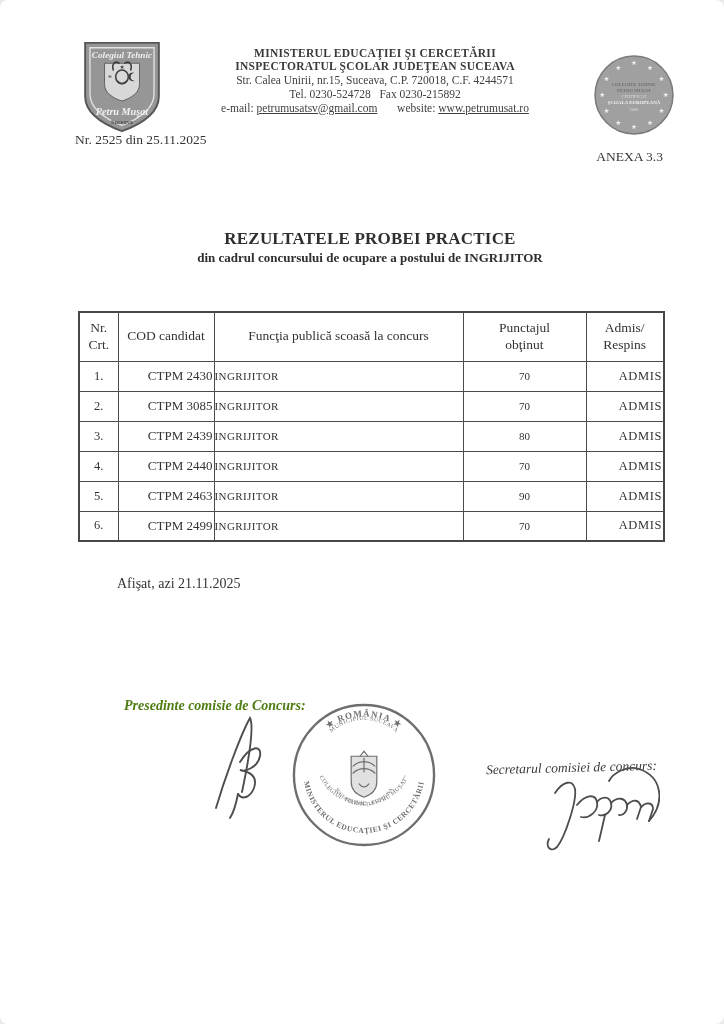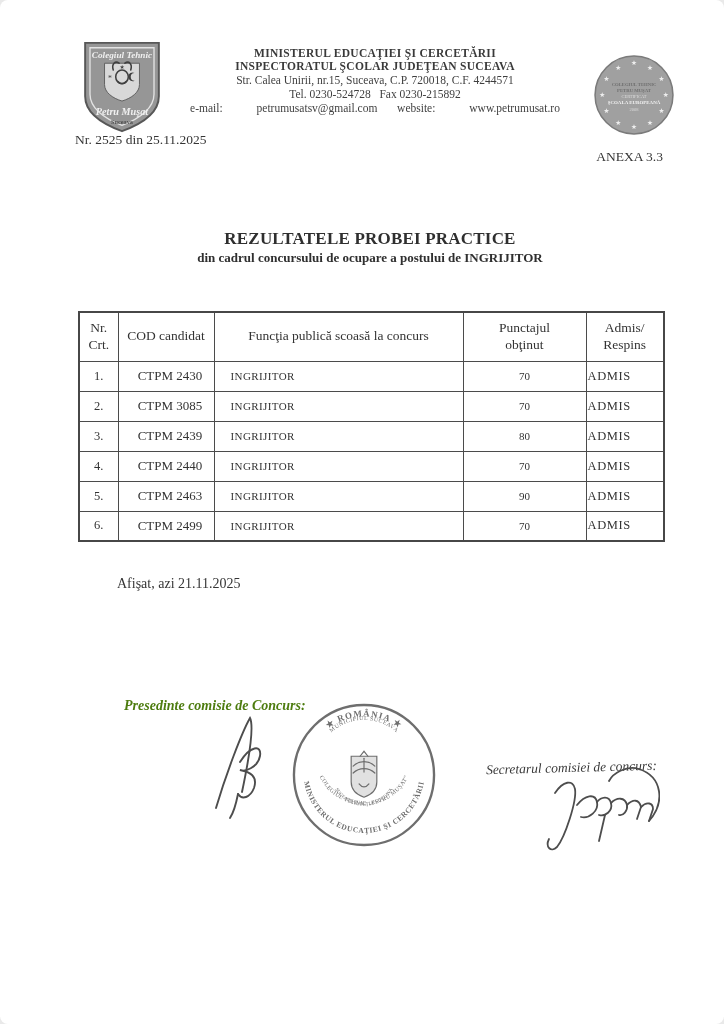--- a/index.html
+++ b/index.html
@@ -7,42 +7,42 @@
     position:relative;width:724px;height:1024px;background:#ffffff;
     font-family:"Liberation Serif","DejaVu Serif",serif;color:#333;
     overflow:hidden;margin:0 auto;border-radius:8px;
   }
   
   .hdr-center{position:absolute;left:160px;top:47px;width:430px;text-align:center;line-height:1.12;}
   .hdr-ministry,.hdr-inspectorate{font-size:11.5px;font-weight:bold;letter-spacing:.3px;color:#3a3a3a;}
   .hdr-school{font-size:17.5px;font-weight:bold;letter-spacing:.4px;color:#343434;margin-top:1px;}
   .hdr-address,.hdr-phone,.hdr-contact{font-size:11.5px;color:#3f3f3f;margin-top:1px;}
   .hdr-phone{white-space:pre;}
-  .u{margin-left:31px;}
+  .u{text-decoration:underline;}
   .hdr-contact .gap{display:inline-block;width:14px;}
   .reg-number{position:absolute;left:75px;top:132px;font-size:13.5px;color:#353535;}
   .annex{position:absolute;right:61px;top:149px;font-size:13.5px;color:#353535;}
   
   .title-main{position:absolute;left:8px;top:229px;width:724px;text-align:center;
     font-size:17px;font-weight:bold;letter-spacing:.2px;color:#2f2f2f;}
   .title-sub{position:absolute;left:8px;top:250px;width:724px;text-align:center;
     font-size:13px;font-weight:bold;color:#2f2f2f;}
   
   .tbl-wrap{position:absolute;left:78px;top:311px;}
   table.results{border-collapse:collapse;table-layout:fixed;width:585px;border:2px solid #474747;}
   table.results td,table.results th{border:1.5px solid #4b4b4b;vertical-align:middle;
     font-weight:normal;color:#333;overflow:hidden;}
   tr.hrow{height:49px;}
   tr.drow{height:30px;}
   .h-cell{text-align:center;font-size:13.5px;white-space:pre-line;line-height:1.25;}
   .c-nr{text-align:center;font-size:12.5px;}
-  .c-cod{text-align:center;padding-left:9px;font-size:13px;}
-  .c-fn{text-align:left;padding-left:16px;font-size:11px;letter-spacing:.4px;}
+  .c-cod{text-align:right;padding-left:9px;font-size:13px;}
+  .c-fn{text-align:left;padding-left:0;font-size:11px;letter-spacing:.4px;}
   .c-pt{text-align:center;font-size:11px;}
-  .c-rz{text-align:left;font-size:12.5px;letter-spacing:.6px;}
+  .c-rz{text-align:right;font-size:12.5px;letter-spacing:.6px;}
   
   .posted{position:absolute;left:117px;top:576px;font-size:14px;color:#353535;}
   .president-label{position:absolute;left:124px;top:698px;font-size:14px;font-weight:bold;
     font-style:italic;color:#4d7c0f;}
   .secretary-label{position:absolute;left:486px;top:760px;font-size:13.5px;font-style:italic;
     color:#3a3a3a;transform:rotate(-1.5deg);}
   .sig-president{position:absolute;left:200px;top:710px;}
   .sig-secretary{position:absolute;left:525px;top:745px;}
   .stamp-box{position:absolute;left:290px;top:701px;}
   .logo-left{position:absolute;left:78px;top:38px;}

